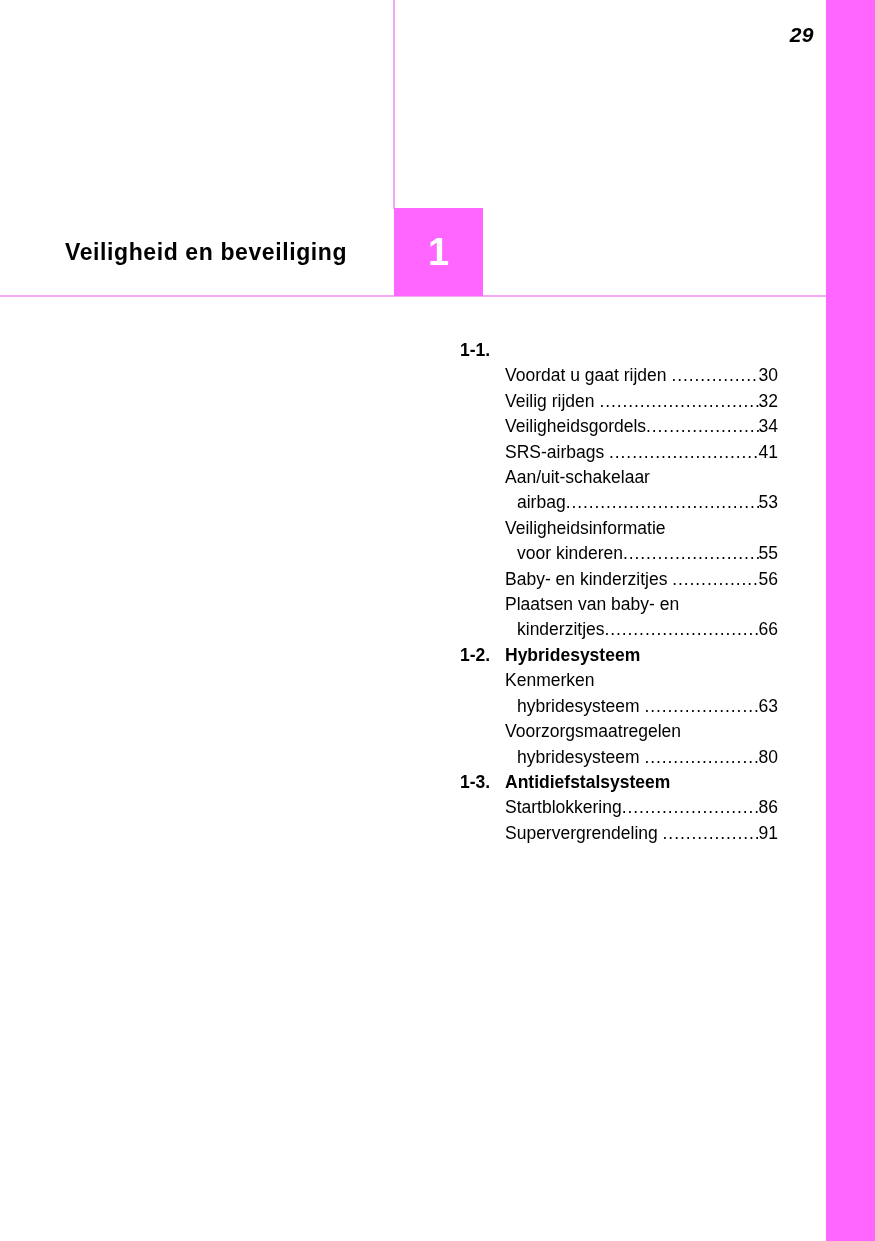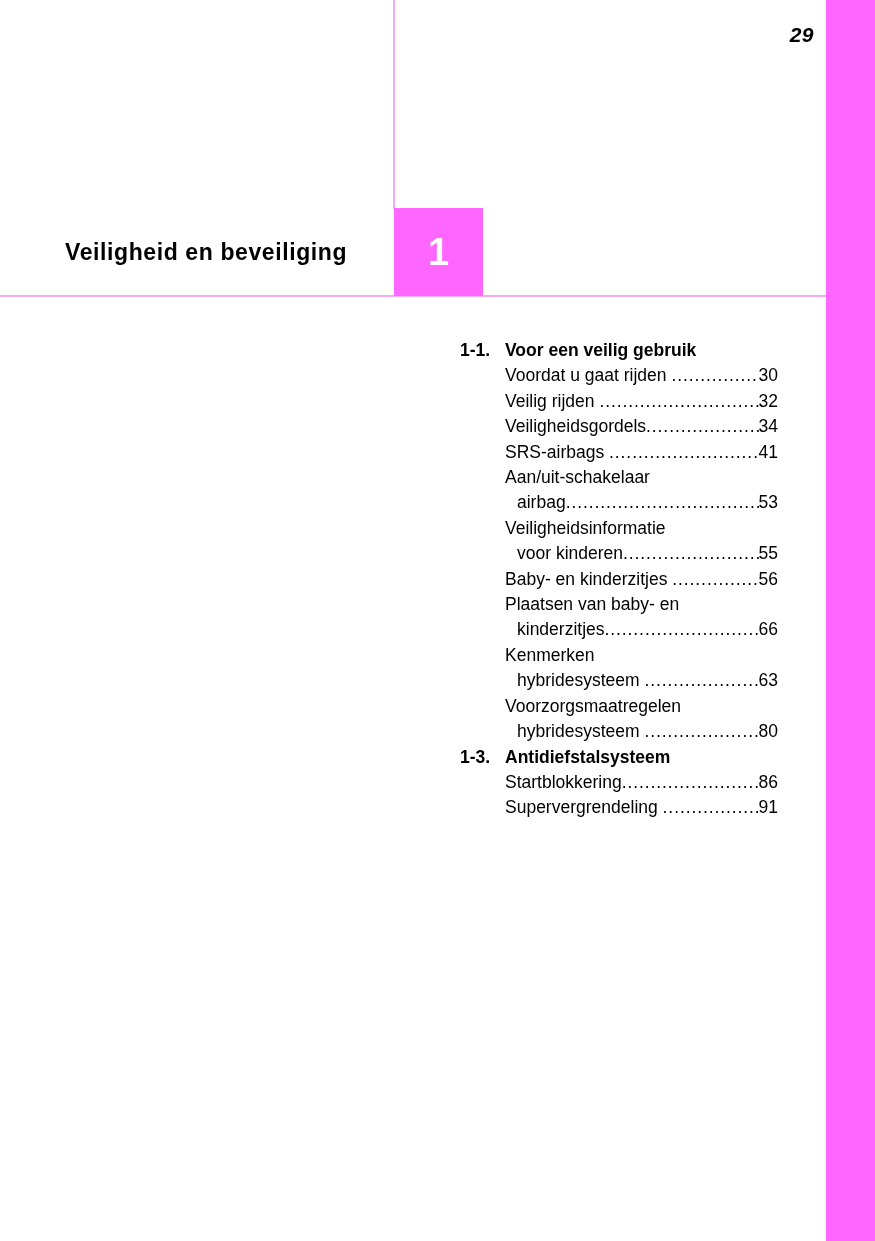--- a/index.html
+++ b/index.html
@@ -194,21 +194,20 @@
   <div class="chapter-title">Veiligheid en beveiliging</div>
   <div class="chapter-tab">
     <span class="chapter-tab-number">1</span>
   </div>
 </div>
 
 <div class="toc" id="toc-root">
     <div class="toc-section">
       <div class="toc-section-header">
         <span class="toc-section-number">1-1.</span>
-        <span class="toc-section-label">Voor een veilig gebruik</span>
       </div>
       <div class="toc-entries">
         <div class="toc-entry single">
           <span class="toc-lastline">
             <span class="toc-lastline-text">Voordat u gaat rijden </span>
             <span class="toc-leader"></span>
             <span class="toc-page">30</span>
           </span>
         </div>
         <div class="toc-entry single">
@@ -259,20 +258,24 @@
           <span class="toc-line">Plaatsen van baby- en</span>
           <span class="toc-lastline">
             <span class="toc-lastline-text">kinderzitjes</span>
             <span class="toc-leader"></span>
             <span class="toc-page">66</span>
           </span>
         </div>
       </div>
     </div>
     <div class="toc-section">
+      <div class="toc-section-header">
+        <span class="toc-section-number">1-2.</span>
+        <span class="toc-section-label">Hybridesysteem</span>
+      </div>
       <div class="toc-entries">
         <div class="toc-entry">
           <span class="toc-line">Kenmerken</span>
           <span class="toc-lastline">
             <span class="toc-lastline-text">hybridesysteem </span>
             <span class="toc-leader"></span>
             <span class="toc-page">63</span>
           </span>
         </div>
         <div class="toc-entry">

